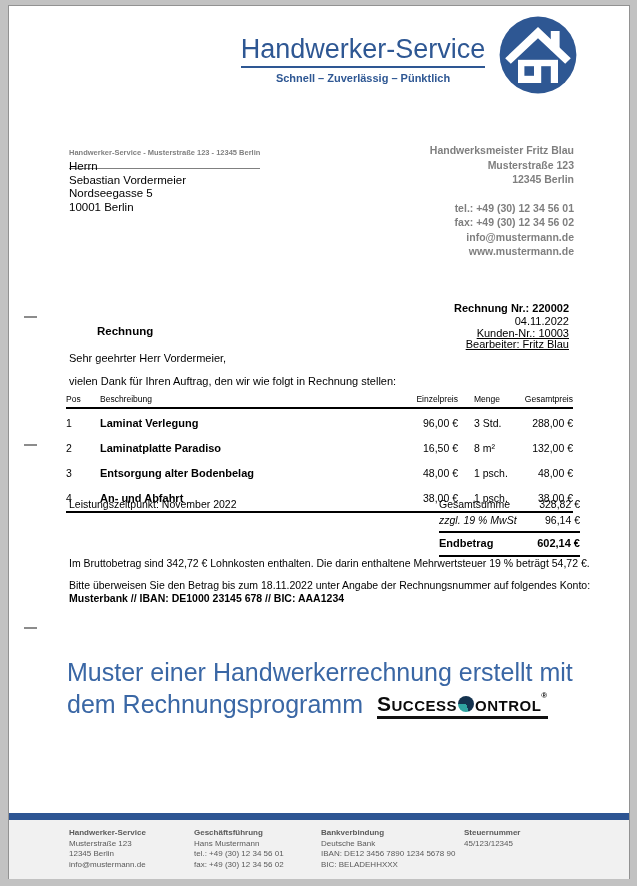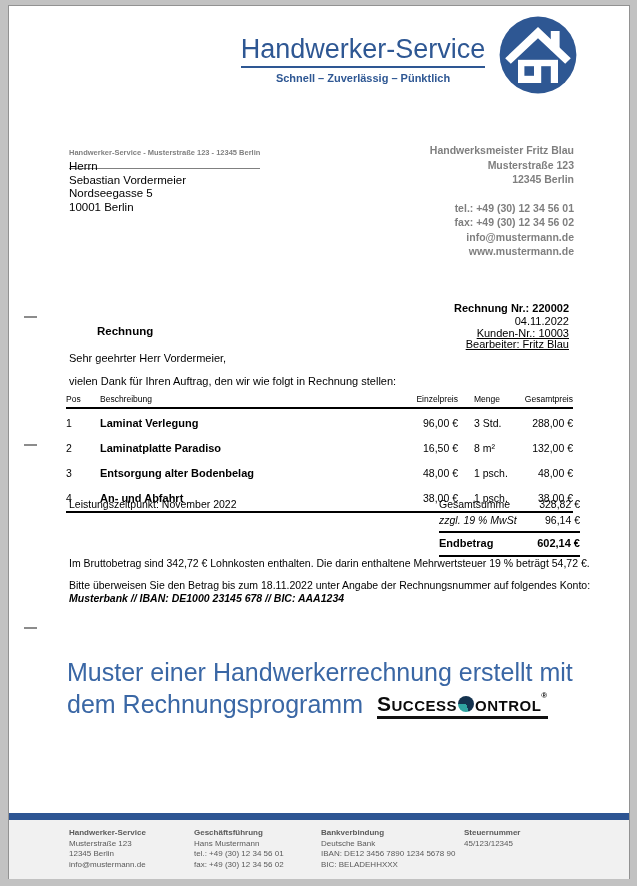--- a/index.html
+++ b/index.html
@@ -63,21 +63,21 @@
   .totals { left:430px; top:490px; width:141px; font-size:10.5px; }
   .trow2 { display:flex; justify-content:space-between; line-height:16px; }
   .vat-label { font-style:italic;text-align:center; }
   .totals-sep { border-top:2px solid #000; margin:3px 0 2px 0; }
   .endbetrag { font-weight:bold; font-size:11px; }
   .totals-end { border-top:2px solid #000; margin-top:4px; }
 
   
   .note1 { left:60px; top:551px; width:530px; font-size:10.5px; }
   .note2 { left:60px; top:573px; width:530px; font-size:10.5px; line-height:12.5px; }
-  .note-bold { font-weight:bold;font-style:italic; }
+  .note-bold { font-weight:bold; }
 
   
   .promo { left:58px; top:650px; width:540px; color:#3A67A5; font-size:25px; line-height:32px; }
   .promo-line2-wrap { white-space:nowrap; }
   .sc-logo {
     display:inline-flex; align-items:center; margin-left:14px; color:#0b0b0b;
     font-weight:bold; font-variant:small-caps; font-size:21px; letter-spacing:0.5px;
     border-bottom:3px solid #111; padding-bottom:1px; line-height:22px; position:relative; top:-2px;
   }
   .sc-pie {

